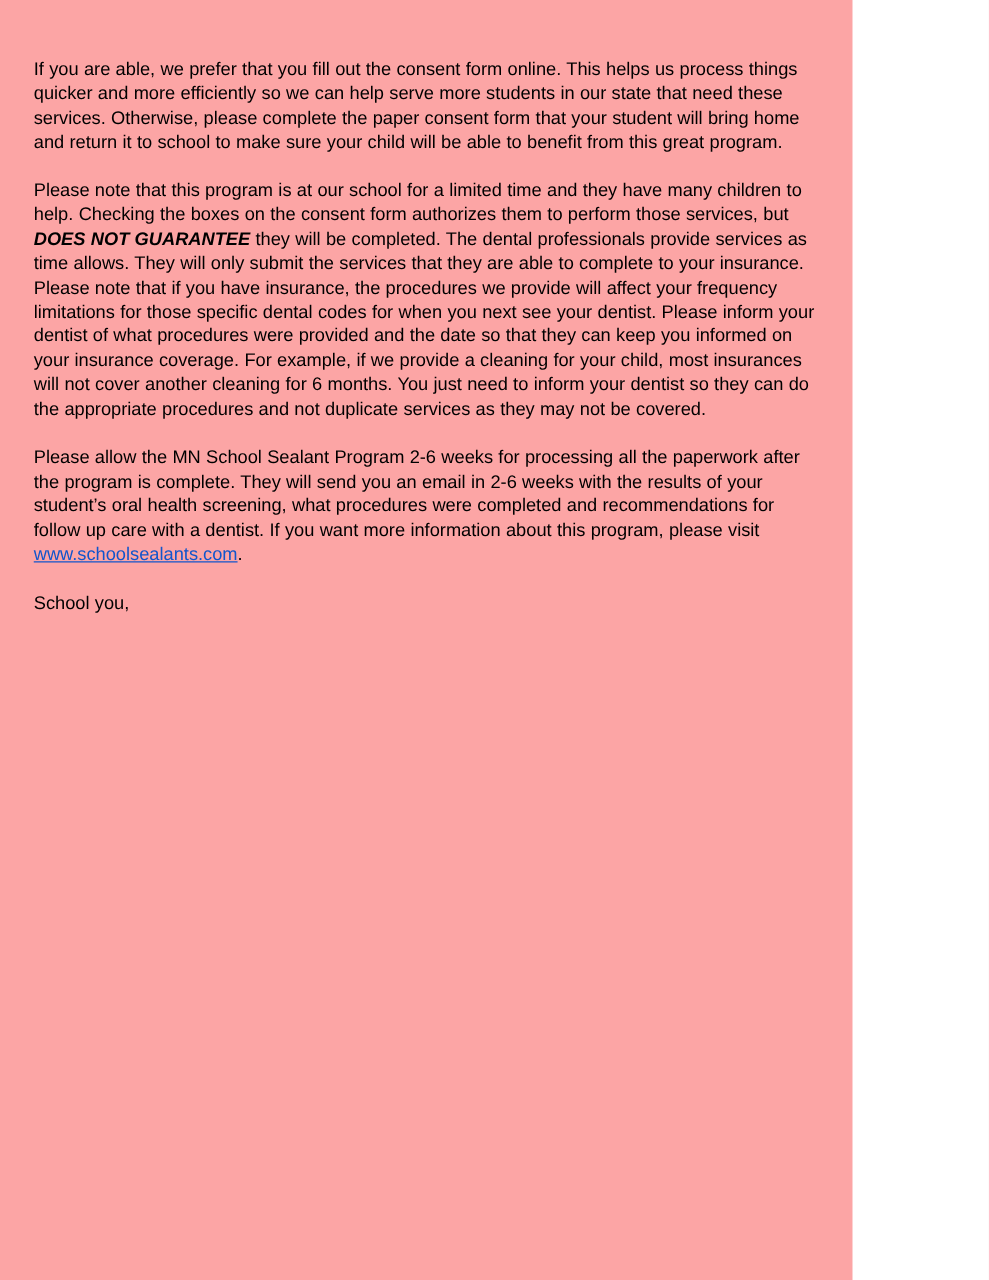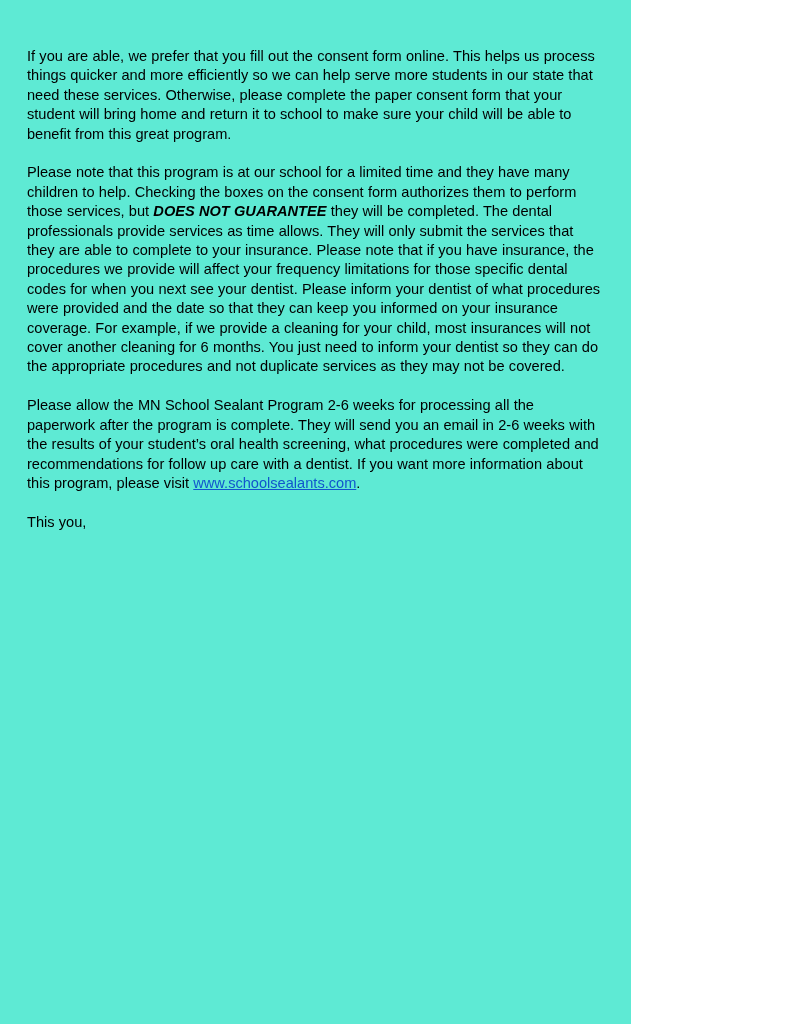--- a/index.html
+++ b/index.html
@@ -6,23 +6,23 @@
   html, body {
     width: 791px;
     height: 1024px;
     background: #ffffff;
   }
   body {
     font-family: "Liberation Sans", "DejaVu Sans", sans-serif;
     color: #000000;
   }
   .page {
-    width: 631px;
+    width: 682px;
     min-height: 1024px;
-    background: #5eead4;
+    background: #fca5a5;
     padding: 47px 28px 29px 27px;
   }
   .doc-paragraph {
     font-size: 14.6px;
     line-height: 19.4px;
     margin-bottom: 19.4px;
     color: #000000;
     word-spacing: 0.2px;
   }
   .doc-paragraph:last-child {
@@ -41,15 +41,15 @@
 <body>
 
 <div class="page">
 
   <p class="doc-paragraph"><span>If you are able, we prefer that you fill out the consent form online. This helps us process things quicker and more efficiently so we can help serve more students in our state that need these services. Otherwise, please complete the paper consent form that your student will bring home and return it to school to make sure your child will be able to benefit from this great program.</span></p>
 
   <p class="doc-paragraph"><span>Please note that this program is at our school for a limited time and they have many children to help. Checking the boxes on the consent form authorizes them to perform those services, but </span><span class="bold-run">DOES NOT GUARANTEE</span><span> they will be completed. The dental professionals provide services as time allows. They will only submit the services that they are able to complete to your insurance. Please note that if you have insurance, the procedures we provide will affect your frequency limitations for those specific dental codes for when you next see your dentist. Please inform your dentist of what procedures were provided and the date so that they can keep you informed on your insurance coverage. For example, if we provide a cleaning for your child, most insurances will not cover another cleaning for 6 months. You just need to inform your dentist so they can do the appropriate procedures and not duplicate services as they may not be covered.</span></p>
 
   <p class="doc-paragraph"><span>Please allow the MN School Sealant Program 2-6 weeks for processing all the paperwork after the program is complete. They will send you an email in 2-6 weeks with the results of your student’s oral health screening, what procedures were completed and recommendations for follow up care with a dentist. If you want more information about this program, please visit </span><a class="doc-link" href="#" style="color: rgb(17, 85, 204);">www.schoolsealants.com</a><span>.</span></p>
 
-  <p class="doc-paragraph"><span>This you,</span></p>
+  <p class="doc-paragraph"><span>School you,</span></p>
 
 </div>
 
 </body></html>

